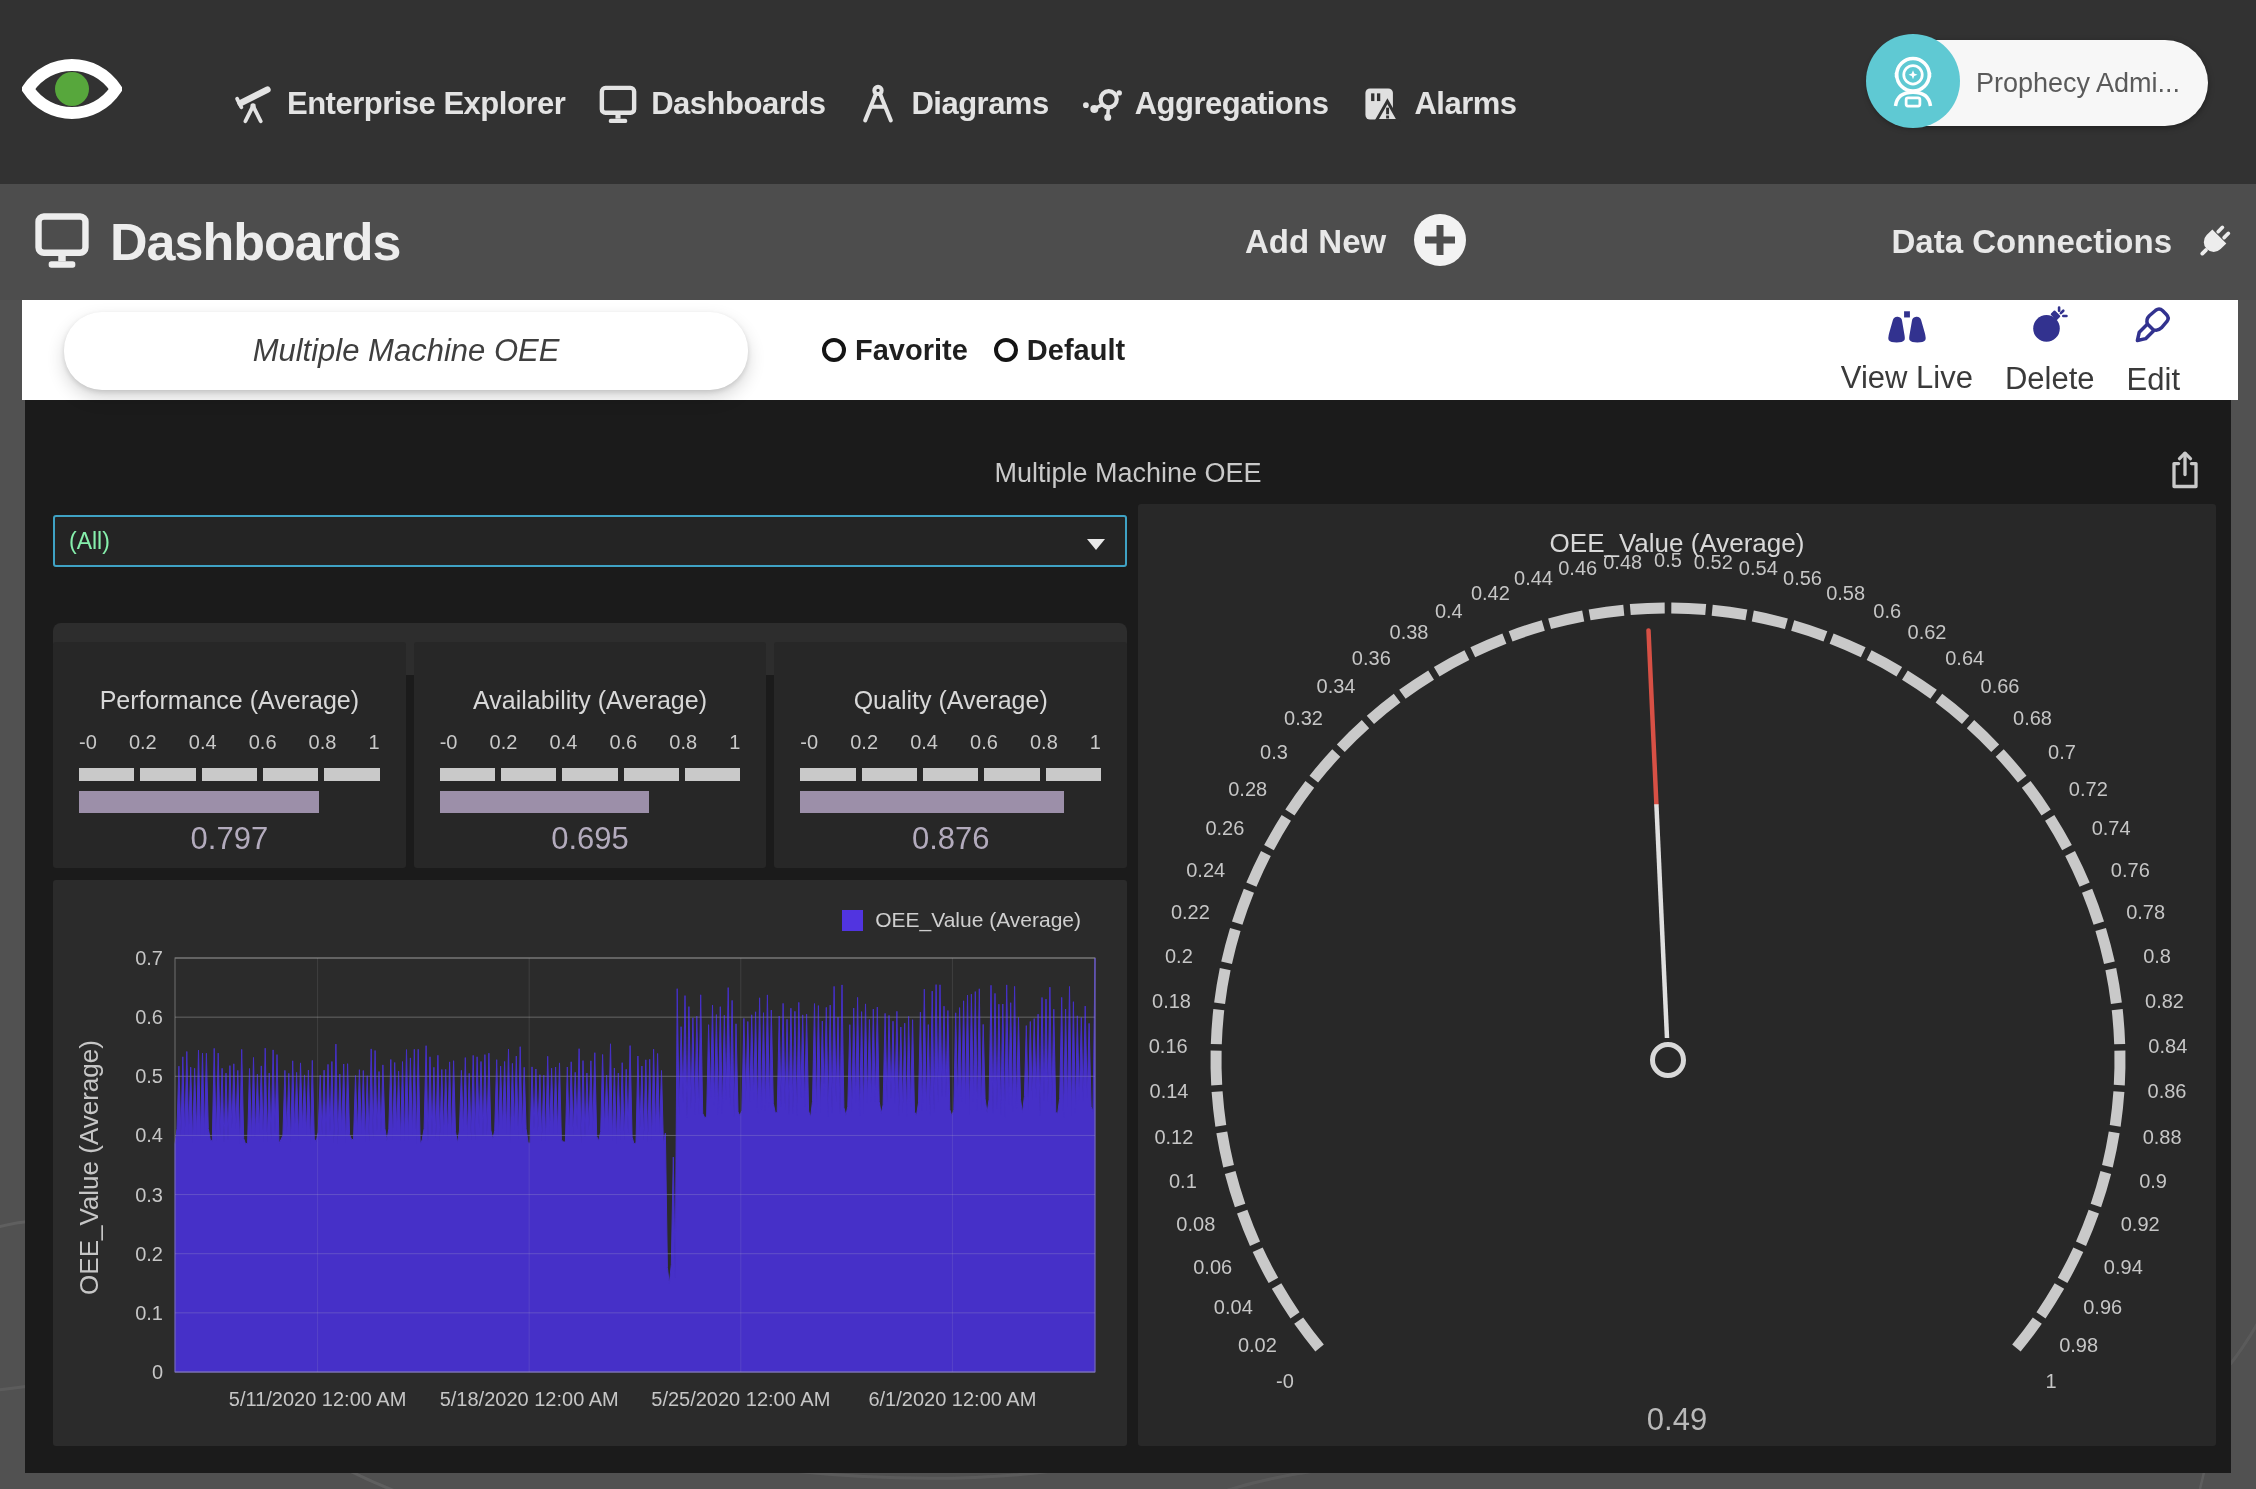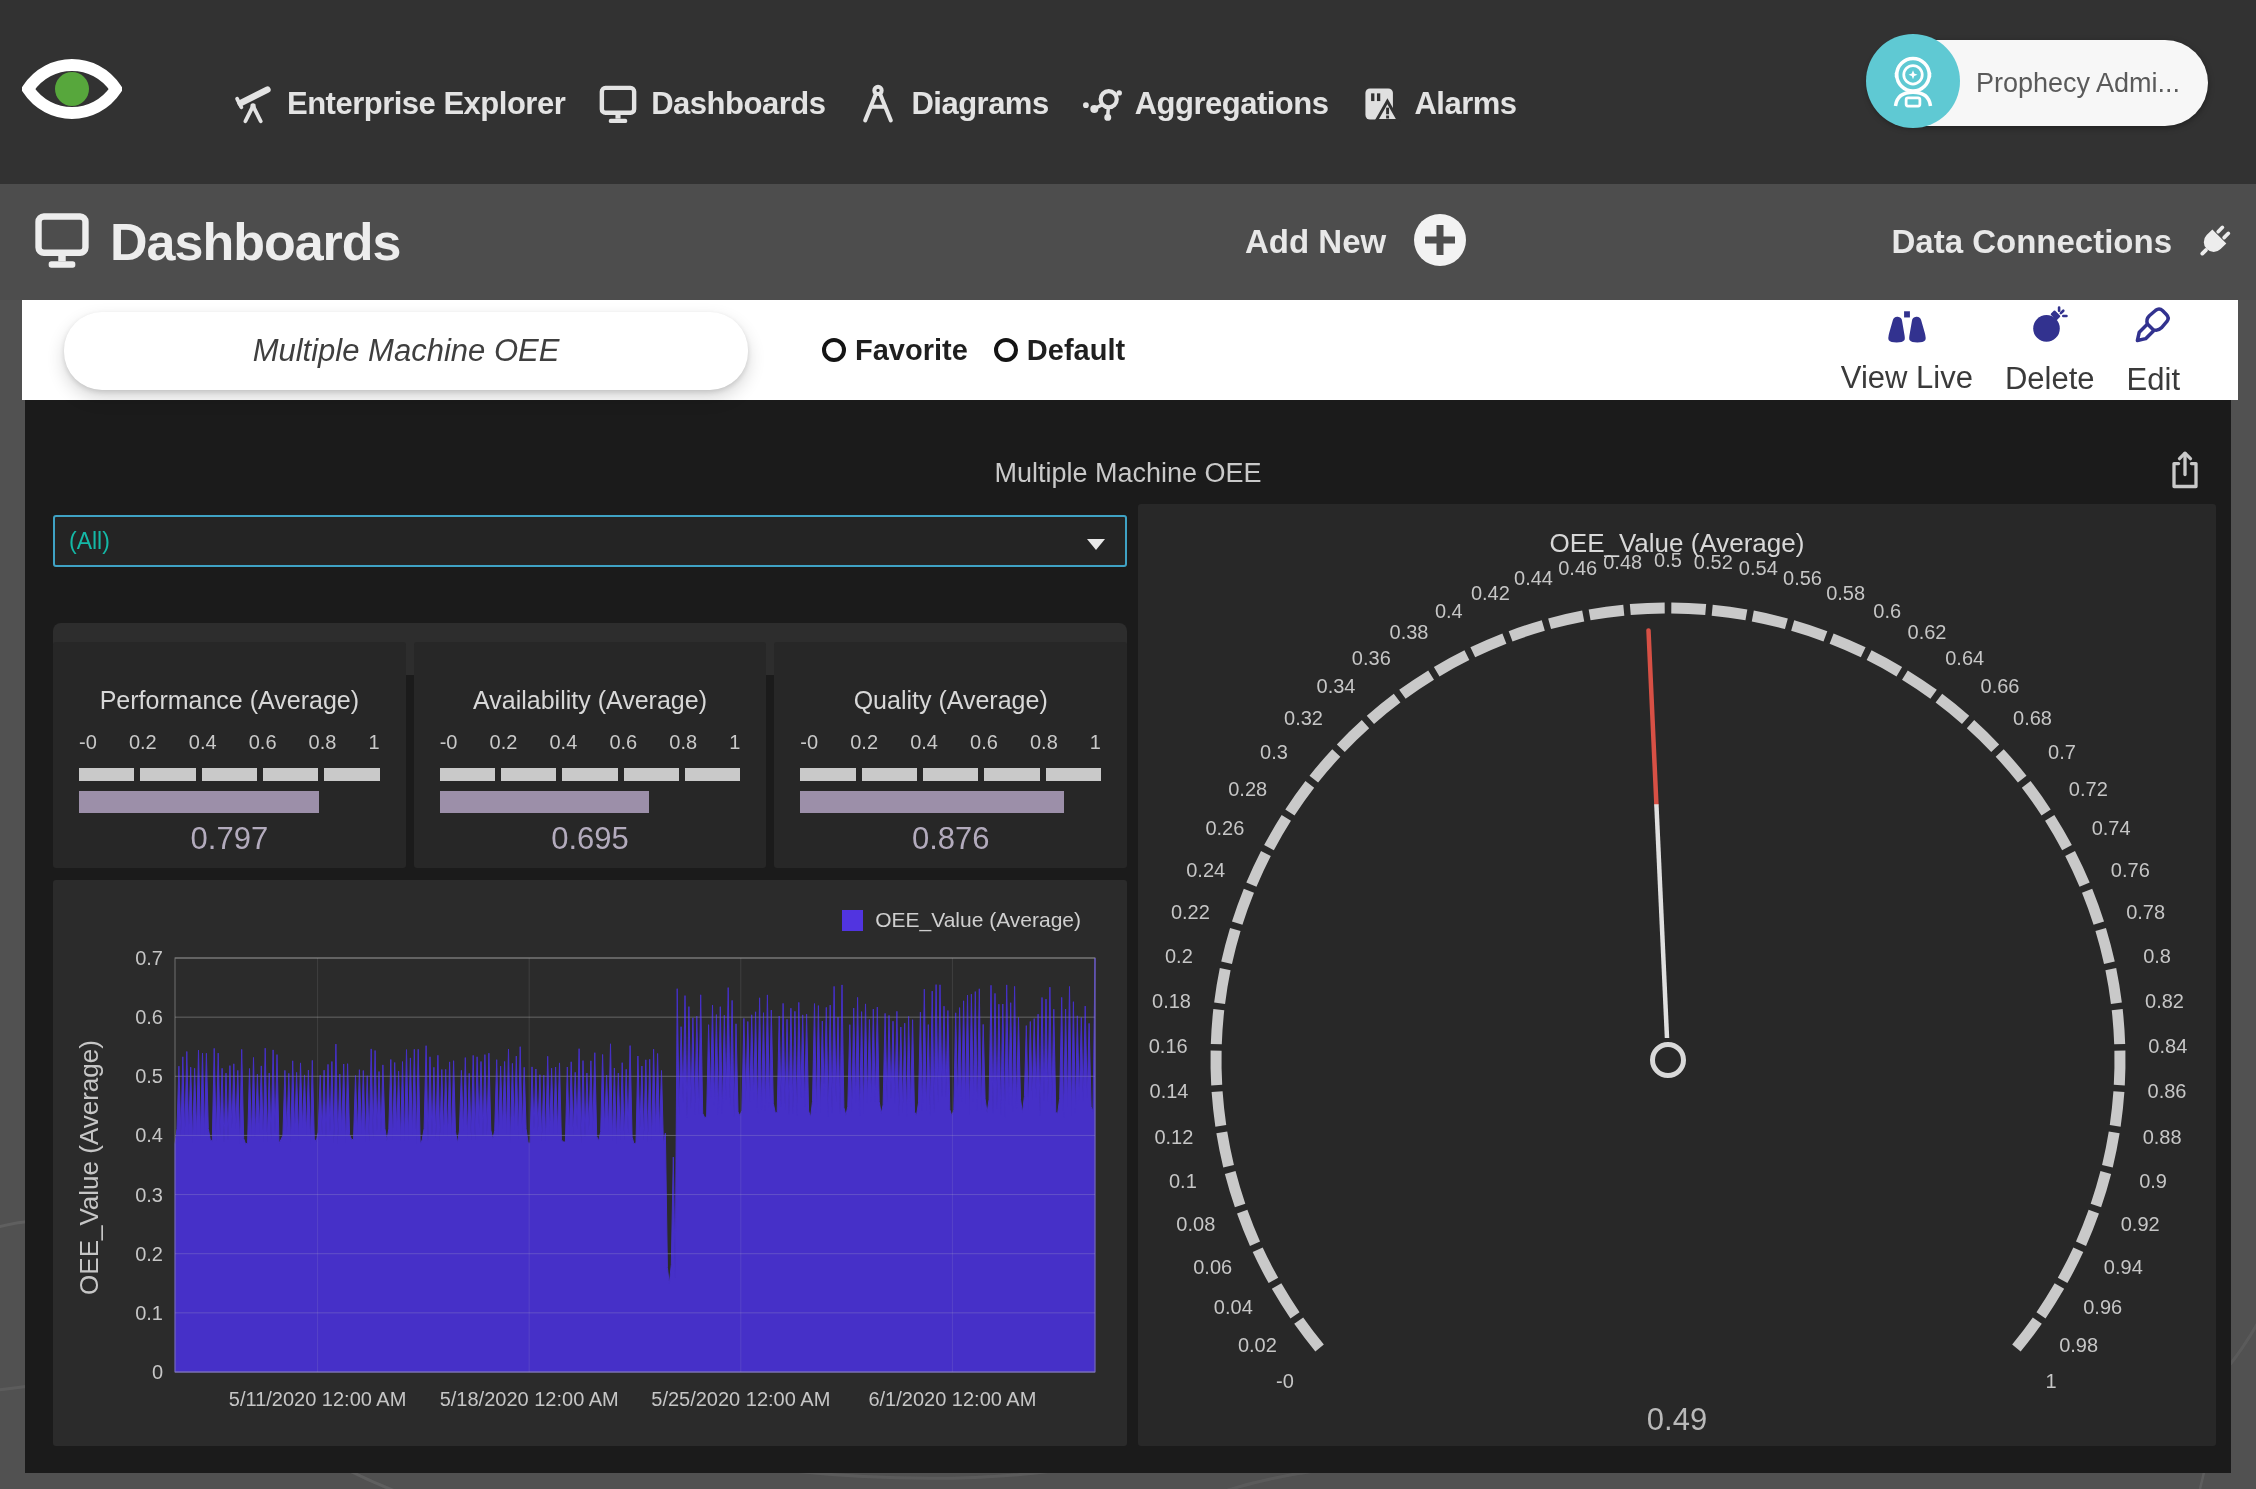--- a/index.html
+++ b/index.html
@@ -44,21 +44,21 @@
   .tool-action{display:flex;align-items:center;gap:12px;cursor:pointer;margin-left:18px;flex-direction:column;}
   .tool-action .tlabel{font-size:31px;color:#3a3a3a;font-weight:500;}
 
   
   .dash{position:absolute;left:25px;top:400px;width:2206px;height:1073px;background:#1b1b1b;z-index:2;}
   .dash-title{position:absolute;left:0;top:58px;width:2206px;text-align:center;font-size:27px;color:#c9c9c9;}
   .share-btn{position:absolute;right:24px;top:48px;width:44px;height:44px;cursor:pointer;}
 
   .dropdown{position:absolute;left:28px;top:115px;width:1074px;height:52px;background:#242424;border:2px solid #3fa2c4;border-radius:3px;
     box-sizing:border-box;display:flex;align-items:center;cursor:pointer;}
-  .dropdown-value{font-size:23px;color:#14b8a6;padding-left:14px;}
+  .dropdown-value{font-size:23px;color:#86efac;padding-left:14px;}
   .dropdown-caret{position:absolute;right:20px;top:22px;width:0;height:0;border-left:9px solid transparent;border-right:9px solid transparent;border-top:11px solid #e8e8e8;}
   .setfilter{position:absolute;left:28px;top:179px;width:1074px;height:52px;background:#2d2d2d;border-radius:8px;display:flex;align-items:flex-end;justify-content:center;cursor:pointer;margin-top:44px;}
   .setfilter-label{font-size:23px;color:#cfcfcf;}
 
   .cards{position:absolute;left:28px;top:242px;width:1074px;height:226px;display:flex;gap:8px;}
   .stat-card{flex:1;background:#272727;border-radius:3px;position:relative;padding:0 26px;box-sizing:border-box;}
   .stat-title{margin-top:44px;text-align:center;font-size:25px;color:#d8d8d8;}
   .scale-row{margin-top:16px;display:flex;justify-content:space-between;font-size:20px;color:#c9c9c9;}
   .track{margin-top:14px;display:flex;gap:6px;height:13px;}
   .track i{flex:1;background:#c9c9c9;}

